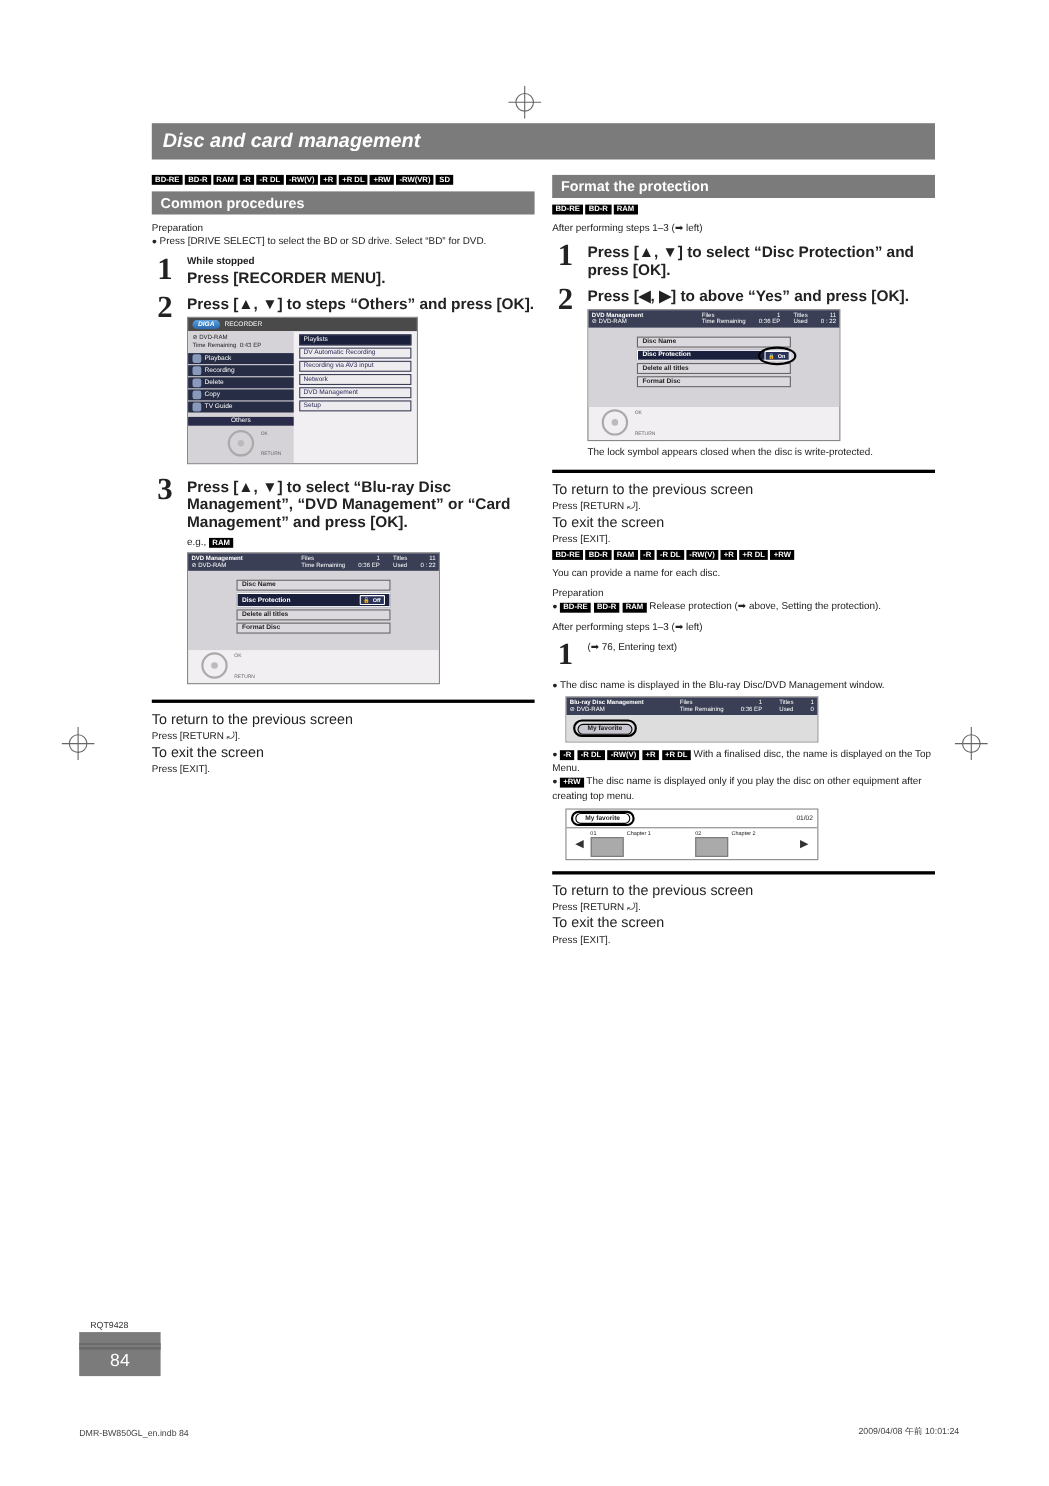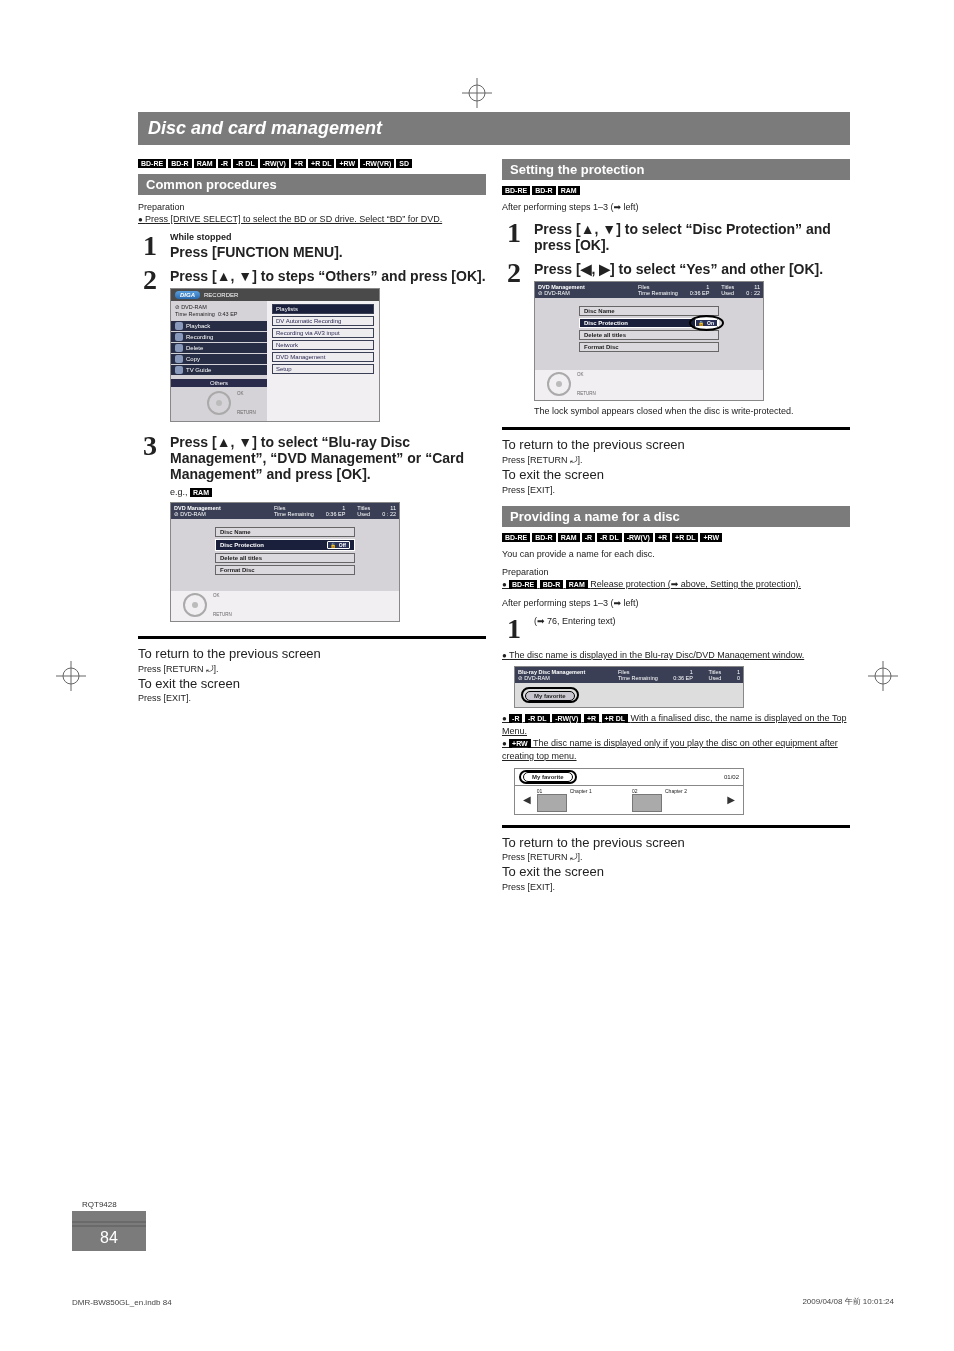--- a/index.html
+++ b/index.html
@@ -82,24 +82,24 @@
   .ss-tm-body .chap { flex: 1; display: flex; gap: 3px; align-items: flex-start; }
   .ss-tm-body .thumb { width: 30px; height: 18px; background: #aaa; border: 1px solid #777; }
   .ss-tm-body .chap-lbl { font-size: 5px; }
 
   .page-tab { position: absolute; left: 72px; bottom: 100px; width: 74px; height: 40px; background: #7b7b7b; display: flex; flex-direction: column; align-items: center; justify-content: flex-end; color: #fff; }
   .page-tab .tick { width: 100%; height: 6px; background: repeating-linear-gradient(to bottom, #6a6a6a 0 2px, #7b7b7b 2px 4px); }
   .page-tab .pn { font-size: 16px; padding: 2px 0 4px 0; }
   .rqt { position: absolute; left: 82px; bottom: 142px; font-size: 8px; color: #333; }
 
   .foot-left { position: absolute; left: 72px; bottom: 44px; font-size: 8px; color: #444; }
-  .foot-right { position: absolute; right: 60px; bottom: 44px; font-size: 8px; color: #444; text-align: right; }
+  .foot-right { position: absolute; right: 82px; bottom: 44px; font-size: 8px; color: #444; text-align: right; }
   .return-sym { font-size: 9px; }
 
-  .bullet { margin-left: 0; text-decoration: underline; }
+  .bullet { margin-left: 0; }
   .bullet::before { content: "● "; font-size: 8px; }
 </style>
 </head>
 <body>
 
 <div class="page">
 
   <div class="reg-top">
     <svg class="reg-svg" viewBox="0 0 30 30">
         <circle cx="15" cy="15" r="8"></circle>
@@ -144,21 +144,21 @@
 
         <div class="section-bar">Common procedures</div>
 
         <p class="bold small">Preparation</p>
         <p class="small bullet">Press [DRIVE SELECT] to select the BD or SD drive. Select “BD” for DVD.</p>
 
         <div class="step">
           <div class="step-n">1</div>
           <div class="step-body">
             <div class="step-sub">While stopped</div>
-            <div class="step-title">Press [FUNCTION MENU].</div>
+            <div class="step-title">Press [RECORDER MENU].</div>
           </div>
         </div>
 
         <div class="step">
           <div class="step-n">2</div>
           <div class="step-body">
             <div class="step-title">Press [▲, ▼] to steps “Others” and press [OK].</div>
 
             <div class="screenshot-box ss-fn">
               <div class="ss-head">
@@ -264,38 +264,38 @@
         <div class="divider-thick"></div>
         <div class="ret-block">
           <p class="bold">To return to the previous screen</p>
           <p><span>Press [RETURN </span><span class="return-sym">⤾</span><span>].</span></p>
           <p class="bold">To exit the screen</p>
           <p>Press [EXIT].</p>
         </div>
       </div>
 
       <div class="col">
-        <div class="section-bar">Setting the protection</div>
+        <div class="section-bar">Format the protection</div>
         <div class="fmt-row">
           <span class="fmt">BD-RE</span>
           <span class="fmt">BD-R</span>
           <span class="fmt">RAM</span>
         </div>
         <p class="bold small">After performing steps 1–3 (➡ left)</p>
 
         <div class="step">
           <div class="step-n">1</div>
           <div class="step-body">
               <div class="step-title">Press [▲, ▼] to select “Disc Protection” and press [OK].</div>
             </div>
         </div>
         <div class="step">
           <div class="step-n">2</div>
           <div class="step-body">
-            <div class="step-title">Press [◀, ▶] to select “Yes” and other [OK].</div>
+            <div class="step-title">Press [◀, ▶] to above “Yes” and press [OK].</div>
 
             <div class="screenshot-box ss-dvd">
               <div class="ss-dvd-hdr">
                 <div class="hdr-left">
                   <b>DVD Management</b><br>
                   ⊘ <span>DVD-RAM</span>
                 </div>
                 <div class="hdr-right">
                   <div><span>Files</span><br><span>Time Remaining</span></div>
                   <div style="text-align:right;"><span>1</span><br><span>0:36 EP</span></div>
@@ -332,21 +332,20 @@
         </div>
 
         <div class="divider-thick"></div>
         <div class="ret-block">
           <p class="bold">To return to the previous screen</p>
           <p><span>Press [RETURN </span><span class="return-sym">⤾</span><span>].</span></p>
           <p class="bold">To exit the screen</p>
           <p>Press [EXIT].</p>
         </div>
 
-        <div class="section-bar" style="margin-top:10px;">Providing a name for a disc</div>
         <div class="fmt-row">
           <span class="fmt">BD-RE</span>
           <span class="fmt">BD-R</span>
           <span class="fmt">RAM</span>
           <span class="fmt">-R</span>
           <span class="fmt">-R DL</span>
           <span class="fmt">-RW(V)</span>
           <span class="fmt">+R</span>
           <span class="fmt">+R DL</span>
           <span class="fmt">+RW</span>

